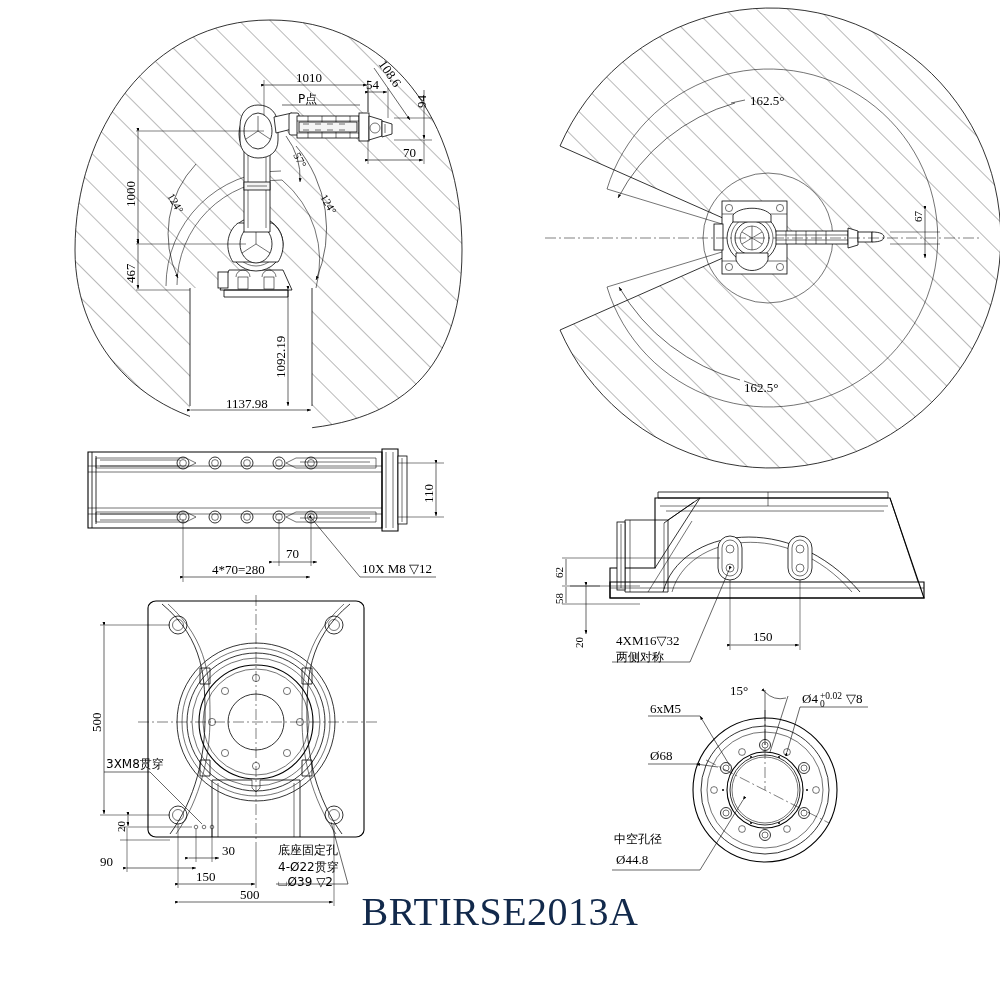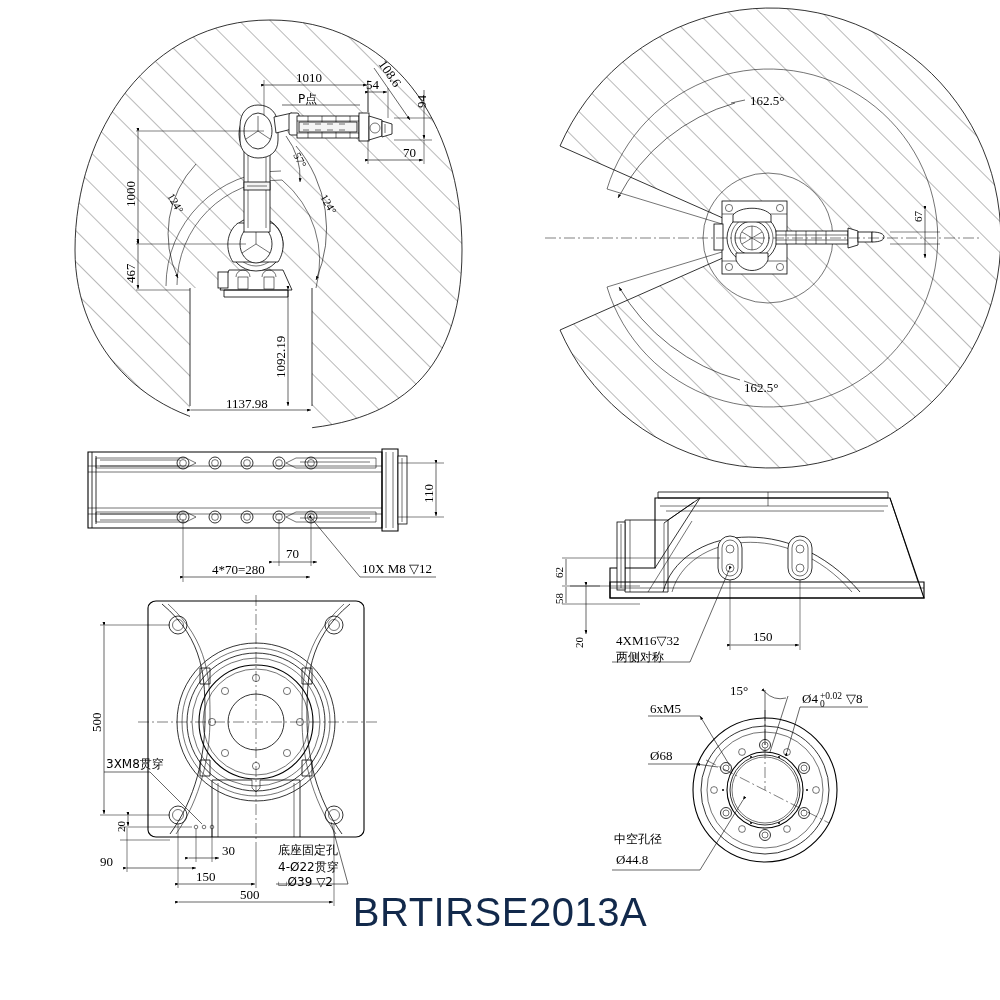--- a/index.html
+++ b/index.html
@@ -17,21 +17,21 @@
   .dim{fill:none;stroke:#000;stroke-width:0.6;}
   .ext{fill:none;stroke:#000;stroke-width:0.5;}
   .sol{fill:#ffffff;stroke:#000;stroke-width:0.8;}
   .solg{fill:#f4f4f4;stroke:#000;stroke-width:0.8;}
   text{font-family:"Liberation Serif",serif;fill:#000;}
   .t{font-size:13px;}
   .tsm{font-size:11px;}
   .txs{font-size:9.5px;}
   .cn{font-family:"DejaVu Sans",sans-serif;font-size:12px;}
   #title{position:absolute;left:0;bottom:14px;width:1000px;
-         text-align:center;font-family:Liberation Sans, sans-serif;
+         text-align:center;font-family:Liberation Serif, serif;
          font-size:40px;color:#12294b;letter-spacing:0.5px;}
 </style>
 </head>
 <body>
 
 <div id="sheet">
 
 <svg width="1000" height="1000" viewBox="0 0 1000 1000">
   <defs>
     <pattern id="h45" width="22" height="22" patternUnits="userSpaceOnUse" patternTransform="rotate(-45)">

